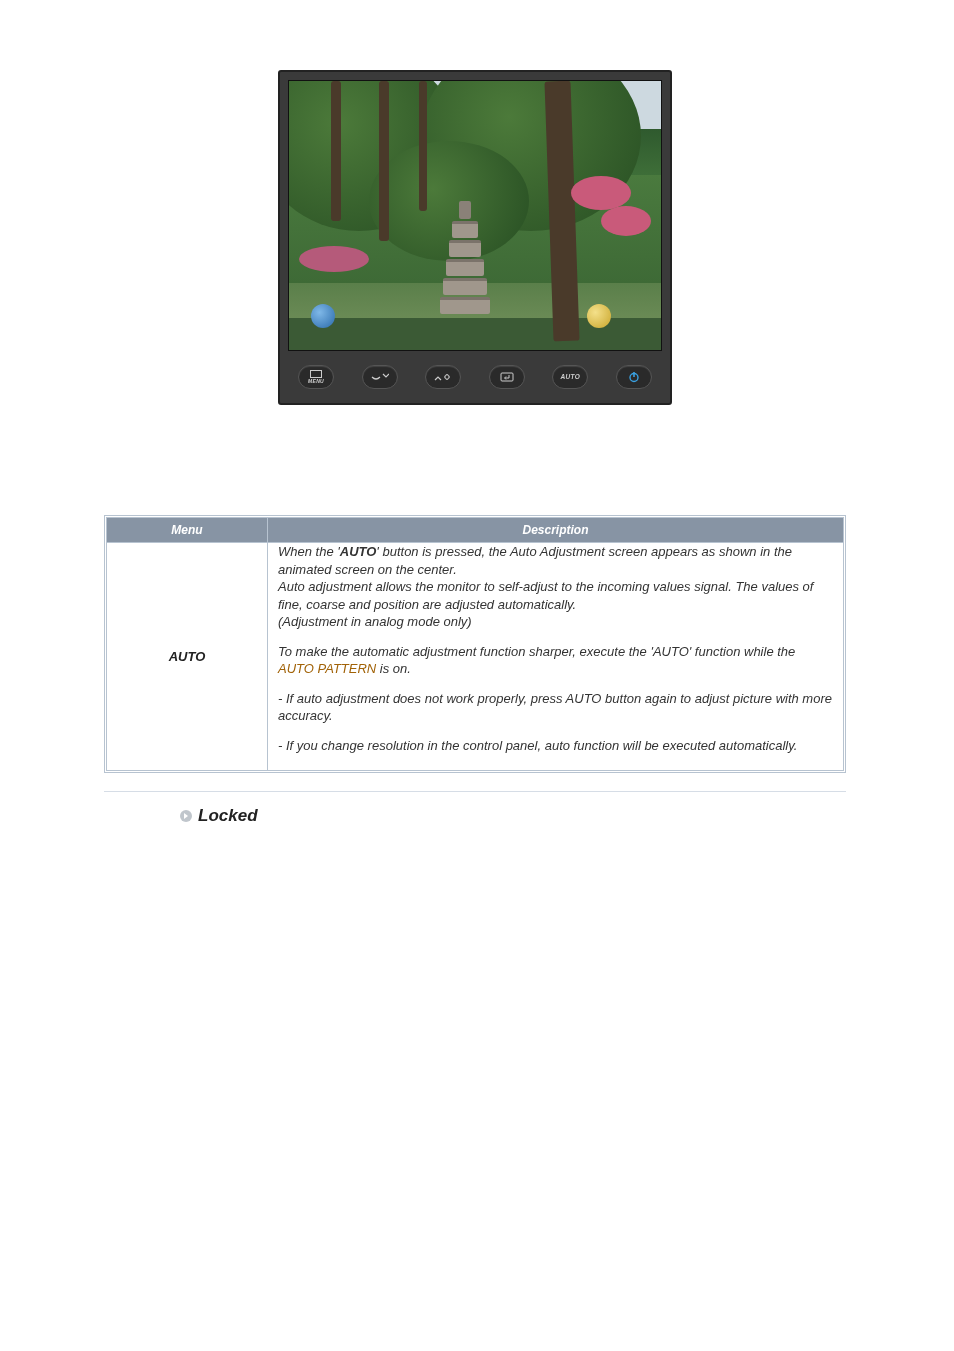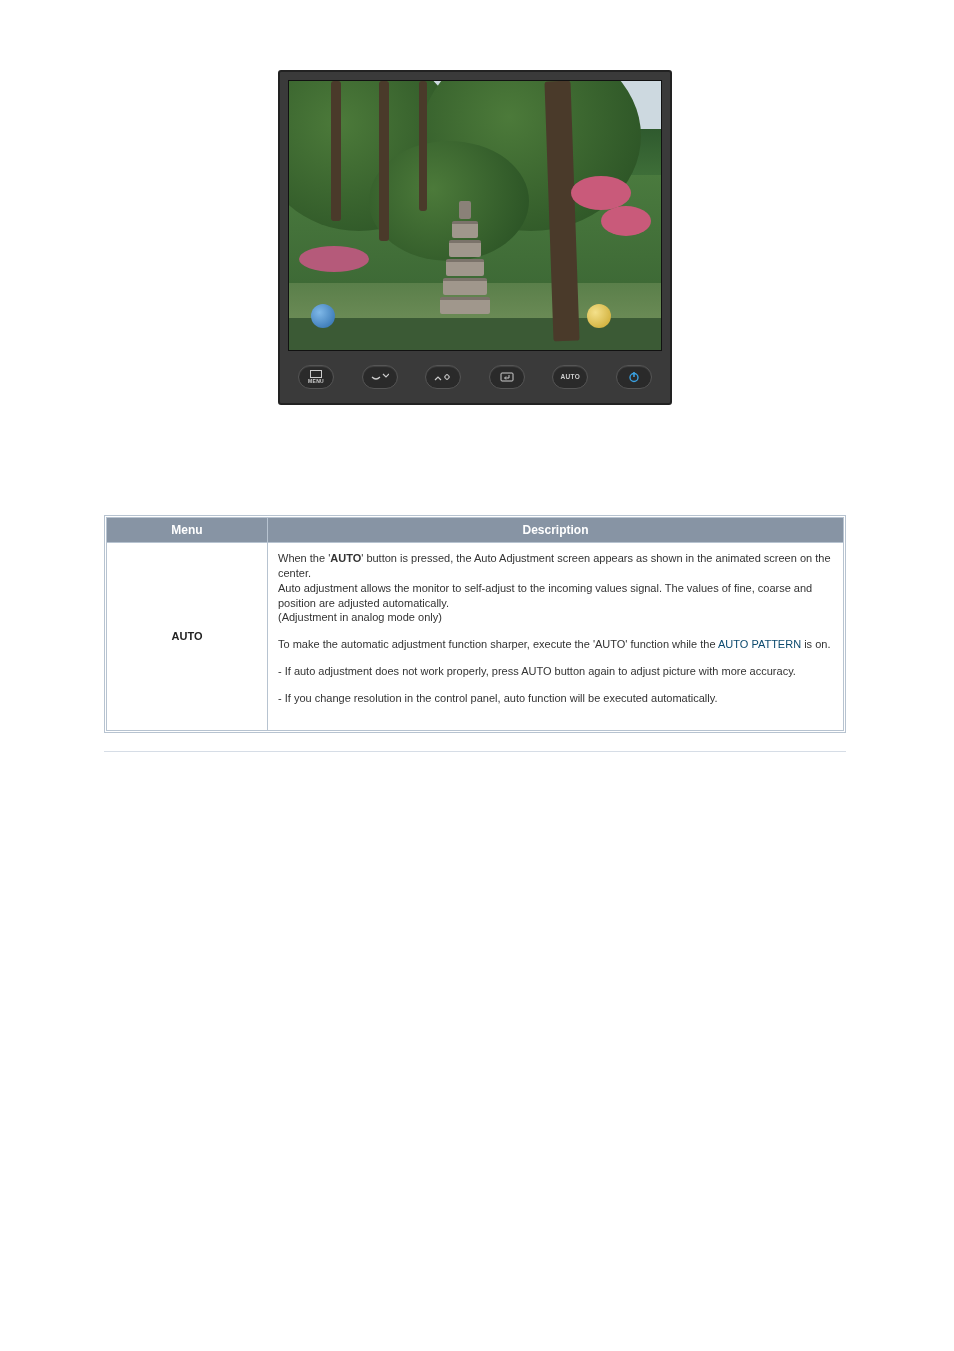--- a/index.html
+++ b/index.html
@@ -7,20 +7,21 @@
     padding: 0;
     background: #ffffff;
     font-family: Arial, Helvetica, sans-serif;
     font-size: 13px;
     color: #333;
     width: 954px;
   }
   .page {
     width: 950px;
     padding-top: 70px;
+    font-style: italic;
   }
   
   .monitor-wrap {
     display: flex;
     justify-content: center;
   }
   .monitor {
     width: 394px;
     background: #3a3a3a;
     border: 2px solid #222;
@@ -130,32 +131,32 @@
     color: #ffffff;
     font-weight: bold;
     font-size: 12px;
     padding: 5px 0;
     border: 1px solid #b7c3d0;
     text-align: center;
   }
   table.desc th.col-menu { width: 160px; }
   table.desc td {
     border: 1px solid #b7c3d0;
-    padding: 8px 10px;
+    padding: 0 10px;
     vertical-align: middle;
-    font-size: 11px;
+    font-size: 13px;
     line-height: 1.35;
     color: #333;
   }
   table.desc td.menu-cell {
     text-align: center;
     font-weight: bold;
     color: #222;
   }
-  .link { color: #0c4a6e; }
+  .link { color: #a16207; }
   .para { margin: 0 0 12px 0; }
   .para:last-child { margin-bottom: 16px; }
 
   hr.sep {
     width: 742px;
     margin: 18px auto 0 auto;
     border: none;
     border-top: 1px solid #d6dde6;
   }
 
@@ -277,14 +278,22 @@
             <p class="para">- If auto adjustment does not work properly, press AUTO button again to adjust picture with more accuracy.</p>
             <p class="para">- If you change resolution in the control panel, auto function will be executed automatically.</p>
           </td>
         </tr>
       </tbody>
     </table>
   </div>
 
   <hr class="sep">
 
+  <div class="locked-row">
+    <span class="bullet-icon">
+      <svg width="6" height="6" viewBox="0 0 6 6">
+          <path d="M1 0 L5 3 L1 6 Z" fill="#fff"></path>
+        </svg>
+    </span>
+    <span class="locked-label">Locked</span>
+  </div>
 
 </div>
 
 </body></html>

